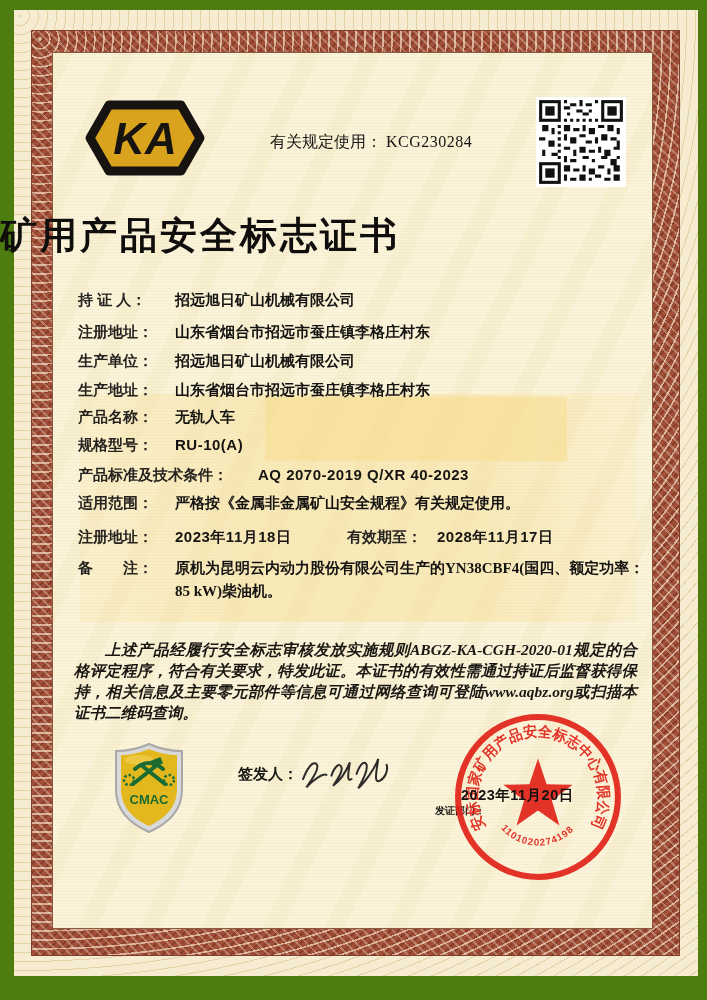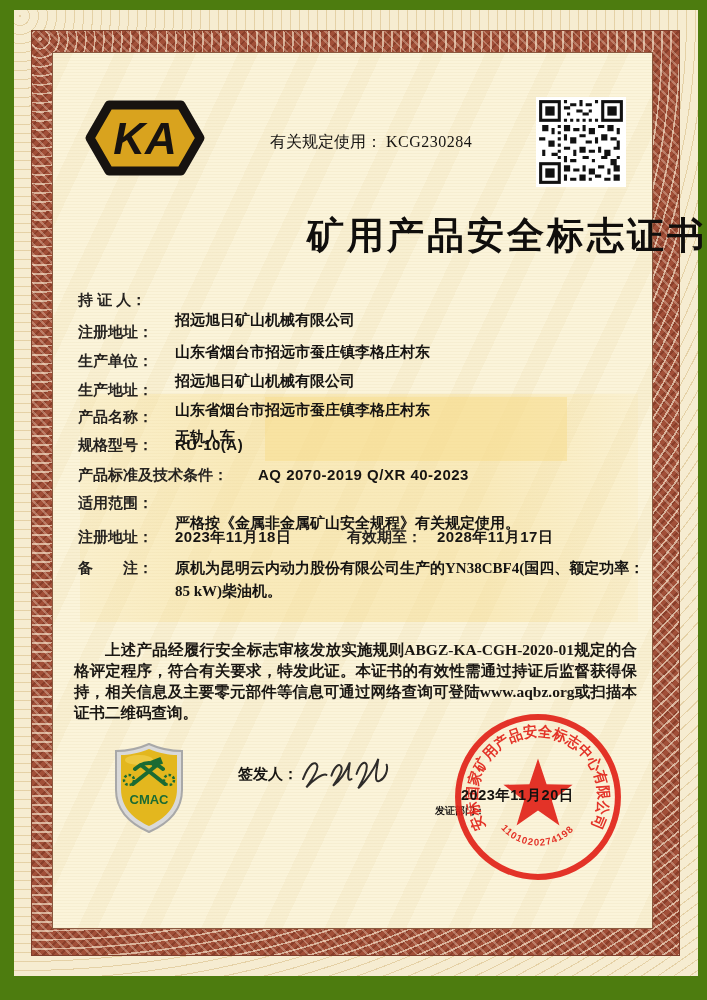--- a/index.html
+++ b/index.html
@@ -25,36 +25,36 @@
   .warm-band { position:absolute; left:80px; top:394px; width:558px; height:228px;
     background:linear-gradient(90deg, rgba(246,220,142,.18), rgba(246,220,142,.42) 28%, rgba(246,220,142,.42) 72%, rgba(246,220,142,.12)); }
   .hl-block { position:absolute; left:265px; top:397px; width:302px; height:64px; background:rgba(247,219,138,.50); }
 
   
   .ka-logo { position:absolute; left:84px; top:99px; }
   .cert-no { position:absolute; left:270px; top:132px; font-family:"Liberation Serif", serif; font-size:16px; white-space:nowrap; }
   .cert-no .no-val { letter-spacing:.5px; }
   .qr { position:absolute; left:536px; top:97px; width:90px; height:90px; }
 
-  .title { position:absolute; left:0; top:211px; width:100%; text-align:right;
+  .title { position:absolute; left:0; top:211px; width:100%; text-align:left;
     font-family:"Liberation Sans", sans-serif; font-weight:900; font-size:37px; letter-spacing:3px; color:#100e0c; }
 
   
   .row { position:absolute; left:0; width:100%; height:22px;padding-left:22px; }
   .lbl { position:absolute; left:78px; font-weight:700; font-size:15px; color:#262320; white-space:nowrap; }
   .val { position:absolute; left:175px; font-size:15px; white-space:nowrap; }
-  .kai { font-family:"Liberation Serif", serif; font-weight:600;margin-top:20px; }
+  .kai { font-family:"Liberation Serif", serif; font-weight:600; }
   .num { font-family:"Liberation Sans", sans-serif; font-weight:700; letter-spacing:.5px; }
   .val-std { left:258px; }
   .lbl-valid { left:347px; } .val-valid { left:437px; }
   .remark-val { position:absolute; left:175px; top:557px; width:470px; white-space:normal;
     font-family:"Liberation Serif", serif; font-weight:700; font-size:15px; line-height:23px; }
 
   .statement { position:absolute; left:74px; top:639px; width:563px; text-indent:2em; text-align:justify;
-    font-family:"Liberation Serif", serif; font-weight:700; font-size:15.5px; line-height:21px; color:#1a1713; }
+    font-family:"Liberation Serif", serif; font-weight:700; font-size:15.5px; line-height:21px; color:#1a1713;font-style:italic; }
 
   
   .cmac { position:absolute; left:112px; top:742px; }
   .signer-lbl { position:absolute; left:238px; top:765px; font-weight:700; font-size:15px; }
   .signature { position:absolute; left:298px; top:748px; }
   .dept-lbl { position:absolute; left:387px; top:804px; font-weight:700; font-size:10px;margin-left:48px; }
   .seal { position:absolute; left:452px; top:711px; width:172px; height:172px; opacity:.93; }
   .stamp-date { position:absolute; left:461px; top:786px; font-size:14.5px; font-weight:700; letter-spacing:.5px; color:#14120f; z-index:5; }
 </style>
 </head>

